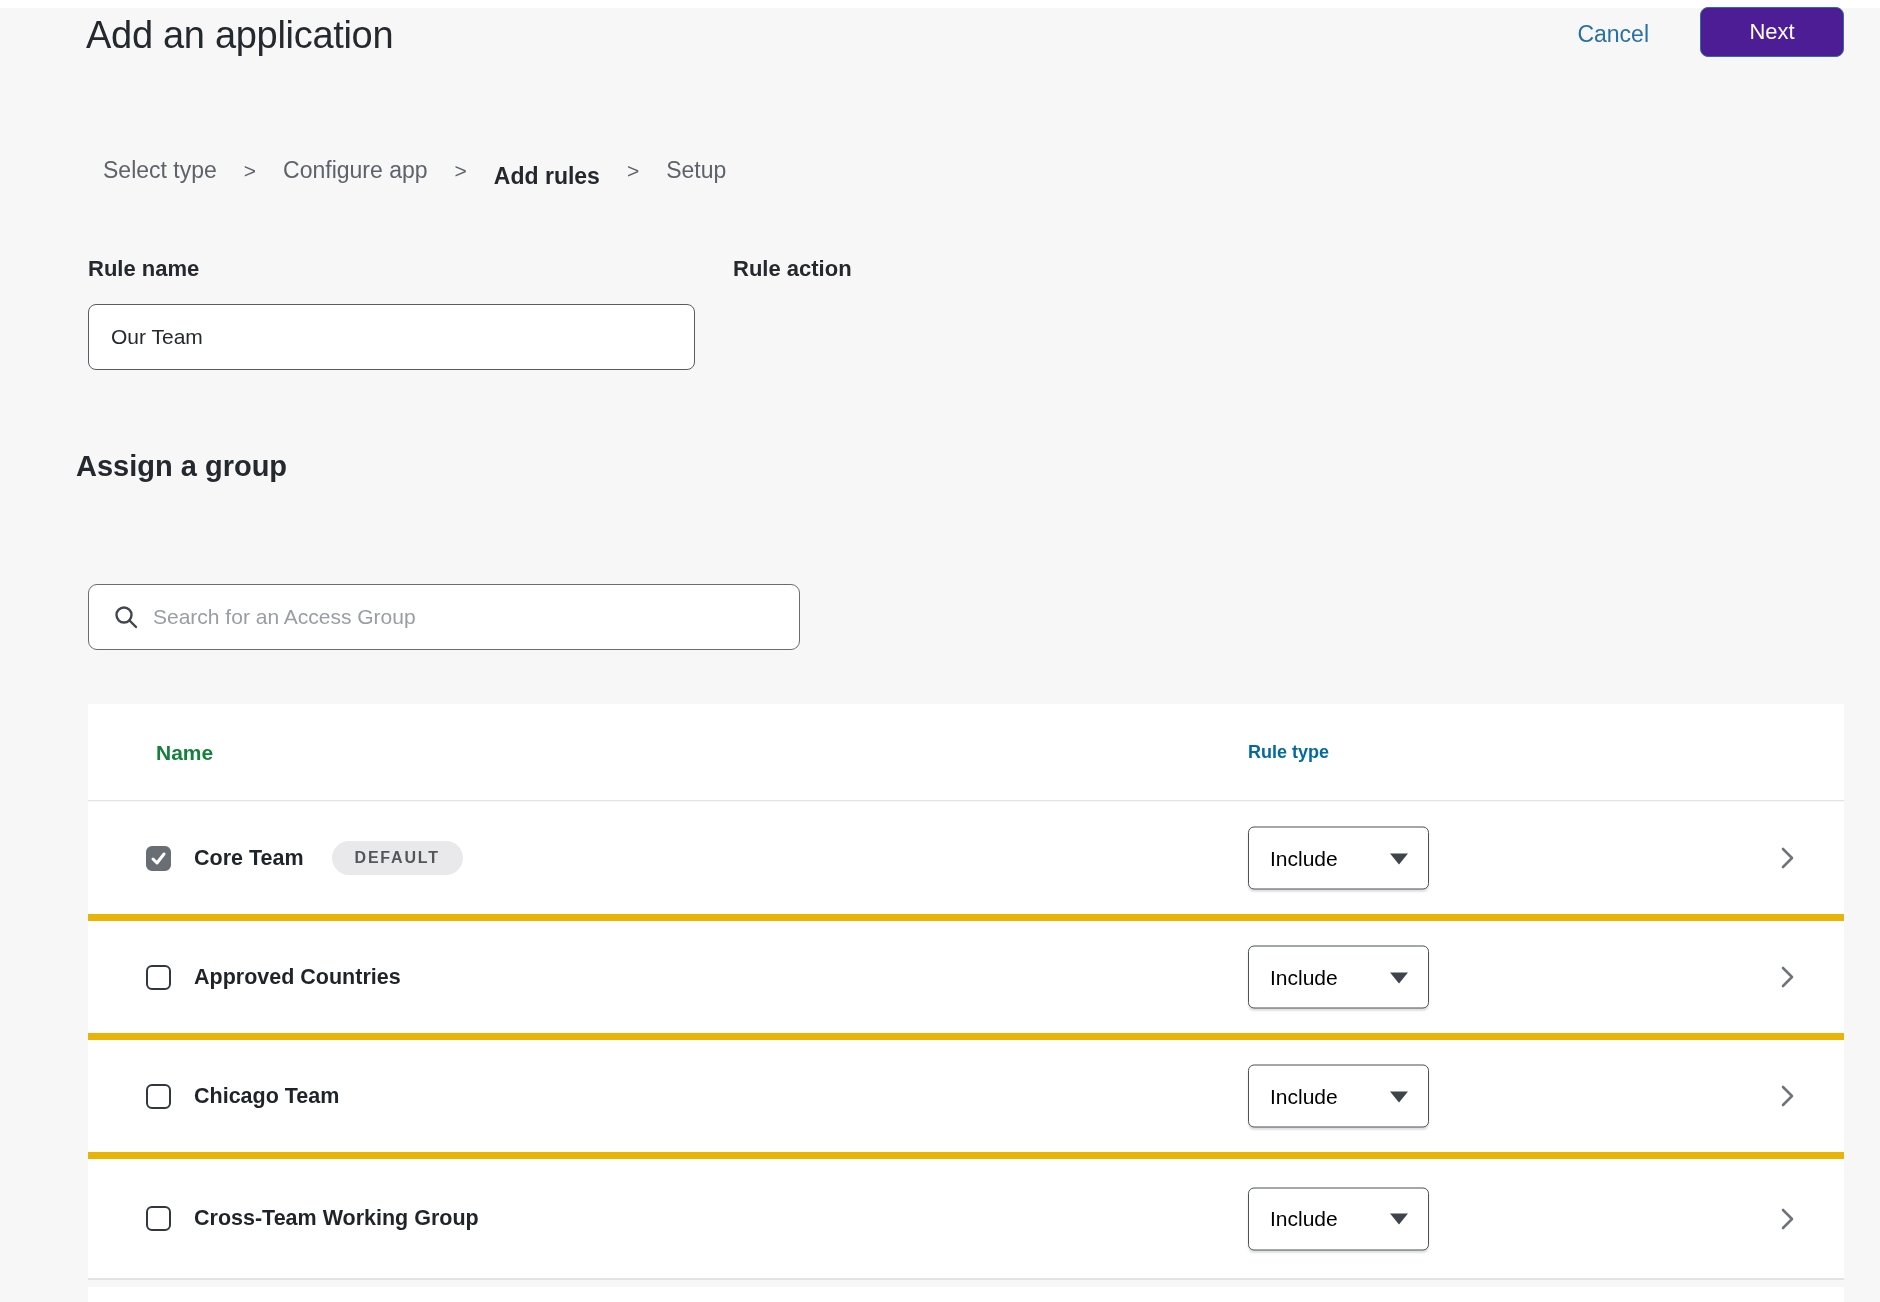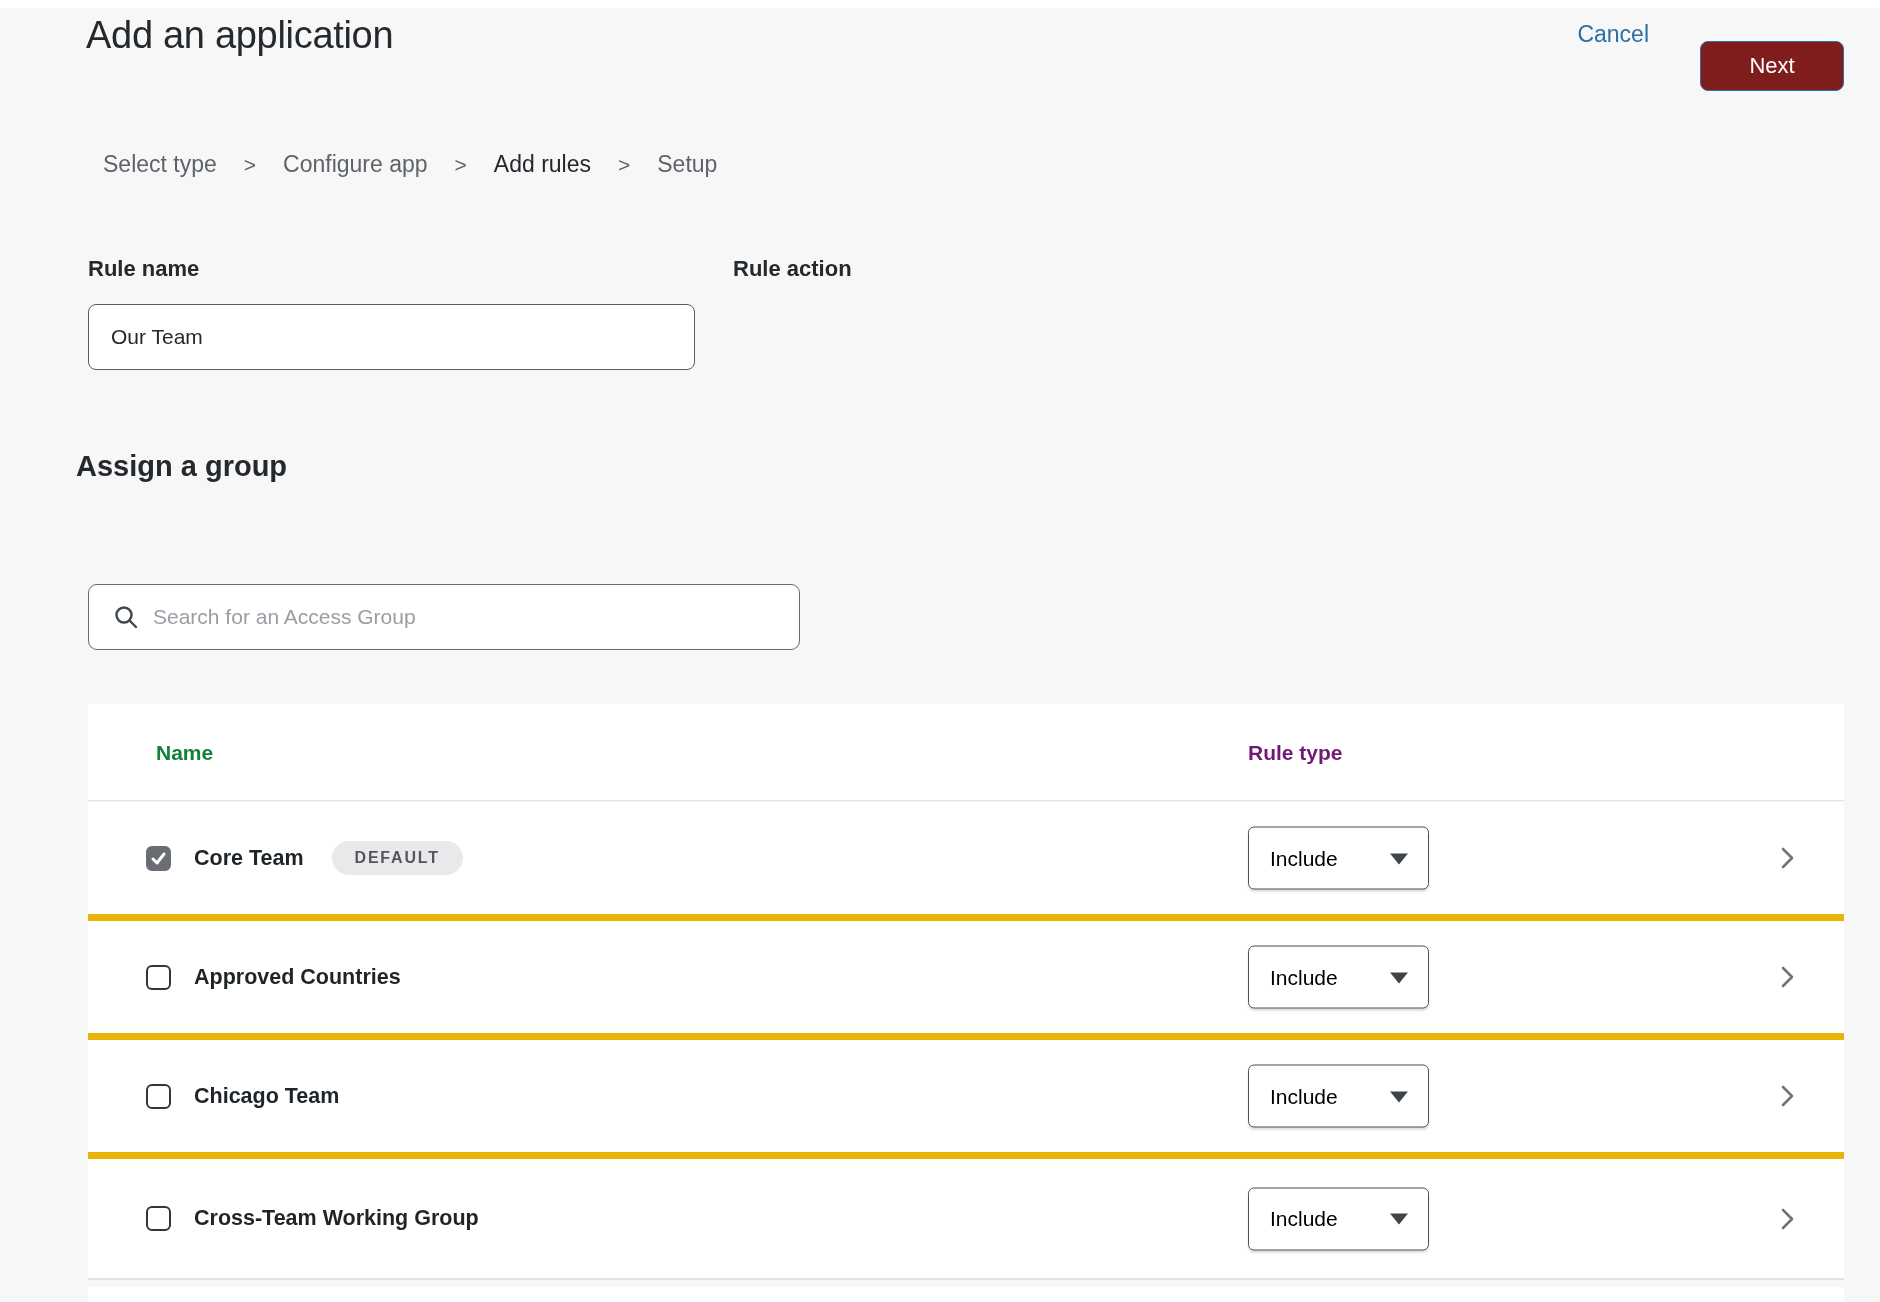--- a/index.html
+++ b/index.html
@@ -7,29 +7,29 @@
     font-family:"Liberation Sans", sans-serif; background:#f7f7f8; }
   .stage { position:relative; width:1880px; height:1302px; background:#f7f7f8; }
   .top-white-strip { position:absolute; left:0; top:0; width:1880px; height:8px; background:#ffffff; }
 
   
   .page-title { position:absolute; left:86px; top:10px; font-size:38px; font-weight:400;
     color:#24292e; letter-spacing:-0.3px; line-height:50px; }
   .cancel-link { position:absolute; right:231px; top:20px; font-size:23px; color:#2970a3;
     line-height:28px; cursor:pointer; }
   .next-btn { position:absolute; left:1700px; top:7px; width:144px; height:50px;
-    background:#7f1d1d; border:1px solid #2f6f9f; border-radius:8px; color:#ffffff;
+    background:#4c1d95; border:1px solid #2f6f9f; border-radius:8px; color:#ffffff;
     font-size:22px; font-family:"Liberation Sans",sans-serif; display:flex; align-items:center;
-    justify-content:center; cursor:pointer;margin-top:34px; }
+    justify-content:center; cursor:pointer; }
 
   
   .breadcrumb { position:absolute; left:103px; top:151px; display:flex; align-items:center;
     gap:27px; font-size:23px; color:#5d6368; }
   .breadcrumb .step { color:#5d6368; }
-  .breadcrumb .step.active { color:#24282d; font-weight:400; }
+  .breadcrumb .step.active { color:#24282d; font-weight:700;margin-top:12px; }
   .breadcrumb .sep { color:#5d6368; font-size:21px; }
 
   
   .field-label { position:absolute; top:256px; font-size:22px; font-weight:600; color:#24292e; }
   .label-rule-name { left:88px; }
   .label-rule-action { left:733px; }
   .text-input { position:absolute; top:304px; height:66px; background:#ffffff;
     border:1.5px solid #565d63; border-radius:8px; font-size:21px; color:#24292e;
     font-family:"Liberation Sans",sans-serif; padding:0 22px; }
   .input-rule-name { left:88px; width:607px; }
@@ -52,21 +52,21 @@
   .search-input::placeholder { color:#989ea3; }
 
   
   .table-header { position:absolute; left:88px; top:704px; width:1756px; height:97px;
     background:#ffffff; border-bottom:1px solid #e2e3e4; }
   .table-header .hdr-shadow { position:absolute; top:98px; left:0; width:100%; height:9px;
     background:linear-gradient(rgba(0,0,0,0.07), rgba(0,0,0,0)); pointer-events:none; }
   .col-name { position:absolute; left:68px; top:0; height:97px; display:flex; align-items:center;
     font-size:21px; font-weight:600; color:#15803d; }
   .col-rule-type { position:absolute; left:1160px; top:0; height:97px; display:flex; align-items:center;
-    font-size:21px; font-weight:600; color:#701a75; }
+    font-size:18px; font-weight:600; color:#0369a1; }
 
   .rows-card { position:absolute; left:88px; top:802px; width:1756px; background:#ffffff;
     border-bottom:2px solid #e1e2e4; }
   .group-row { position:relative; height:119px; border-bottom:7px solid #eab308;
     display:flex; align-items:center; padding-left:58px; background:#ffffff; }
   .group-row:last-child { border-bottom:none; }
 
   .checkbox { width:25px; height:25px; border:2.5px solid #30373d; border-radius:6px;
     background:#ffffff; flex:0 0 auto; cursor:pointer; display:flex; align-items:center; justify-content:center; }
   .checkbox svg { display:none; }

